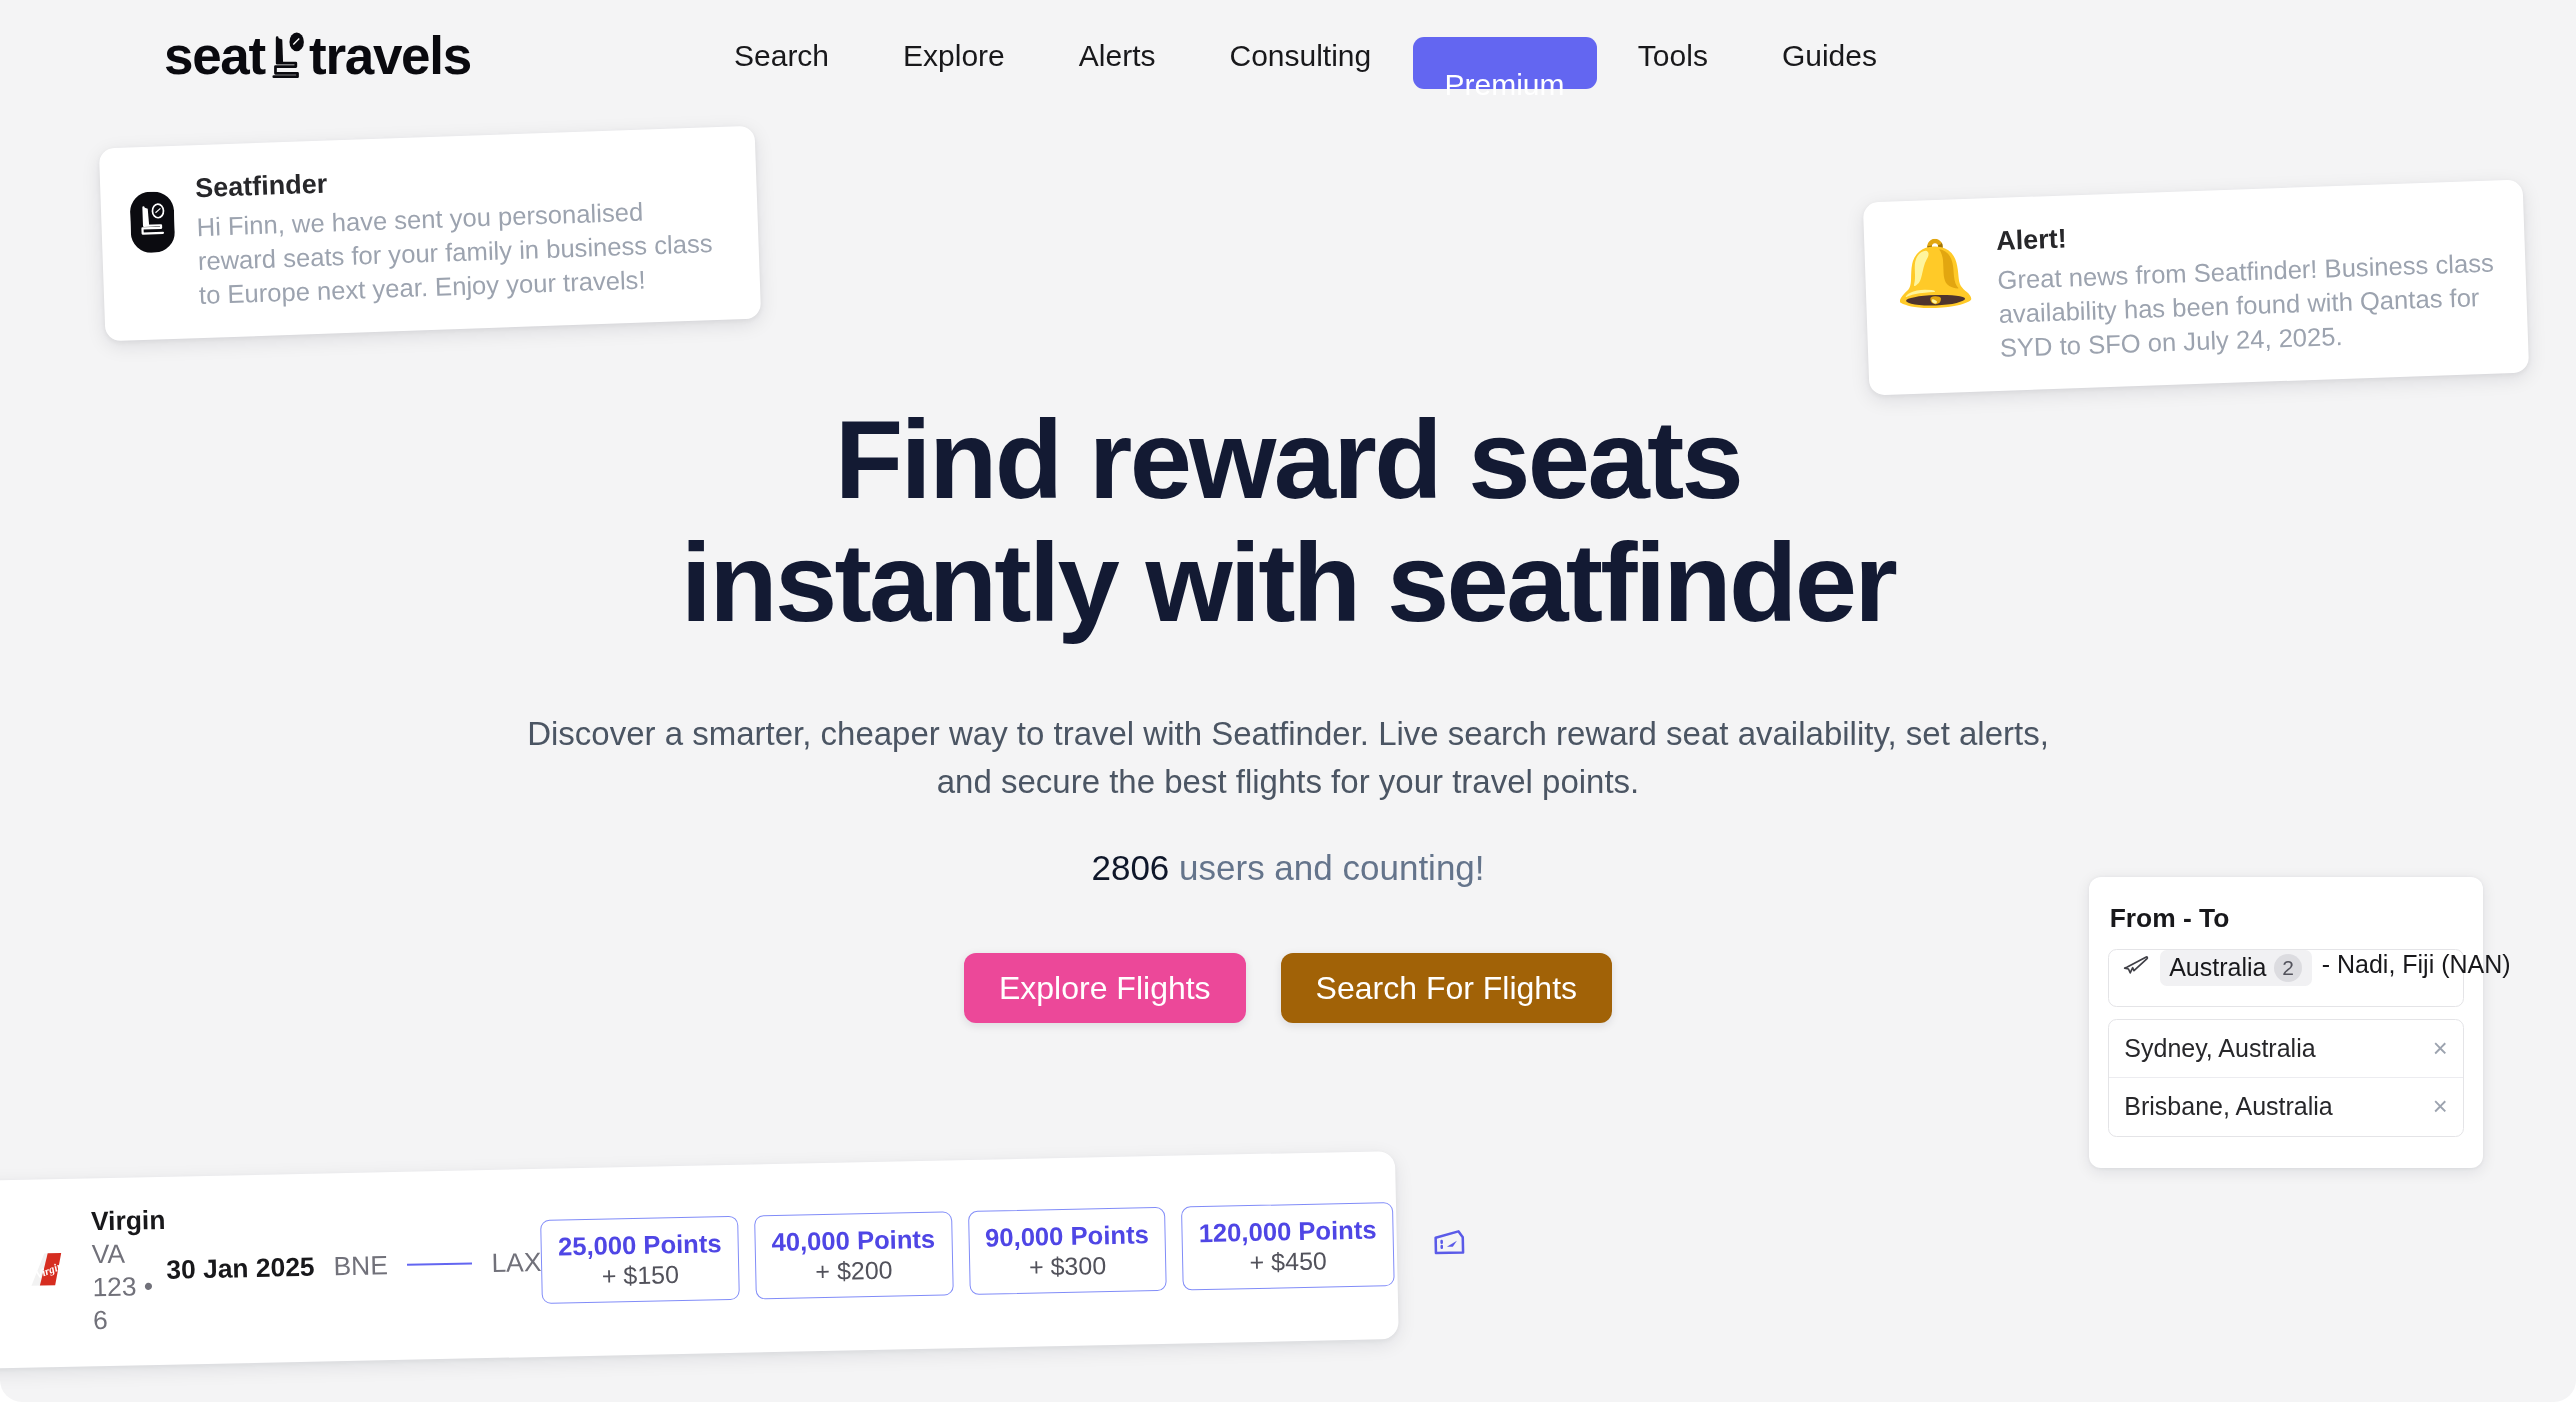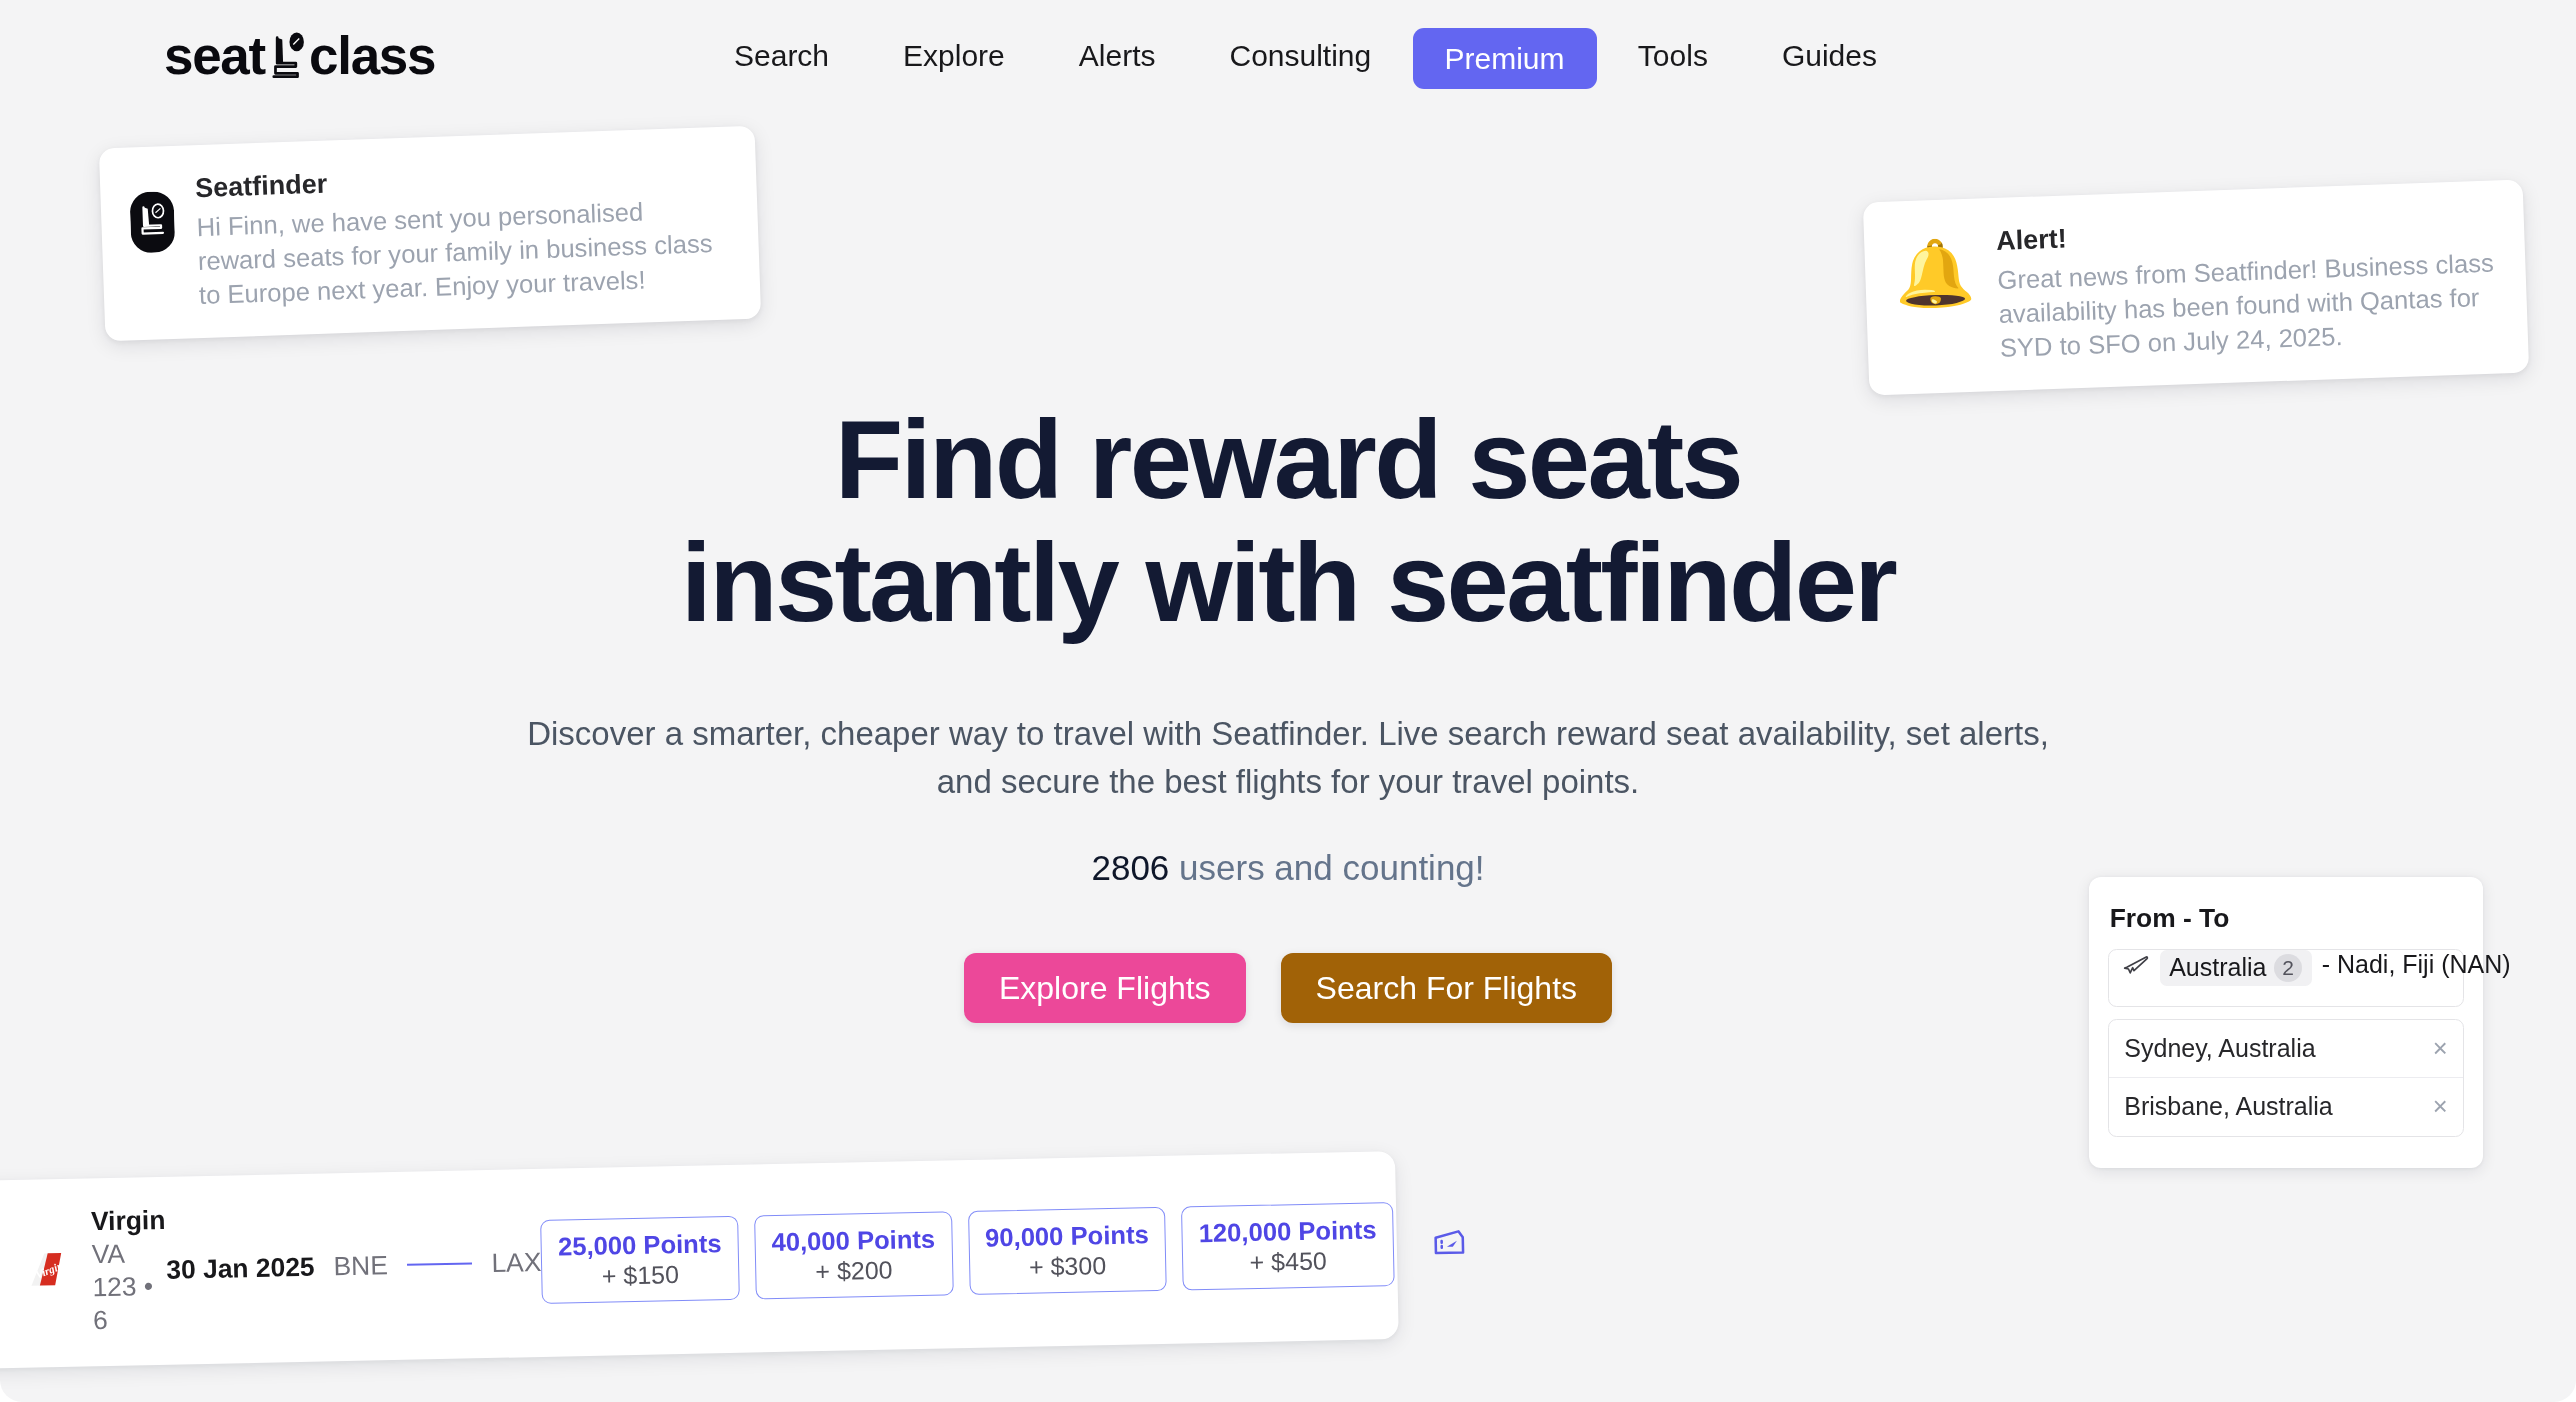--- a/index.html
+++ b/index.html
@@ -39,22 +39,22 @@
     position: absolute; left: 697px; top: 23px;
     display: flex; align-items: flex-end; gap: 0;
   }
   .nav-item {
     font-size: 30px; color: #18181b; font-weight: 400;
     padding: 0 37px; line-height: 66px; height: 66px;
     white-space: nowrap; cursor: pointer;
   }
   .nav-item.pill {
     background: #6366f1; color: #fff;
-    border-radius: 11px; padding: 0 32px; margin: 0 4.3px;
-    height: 61px; line-height: 61px;
+    border-radius: 11px; padding: 17px 32px; margin: 0 4.3px;
+    height: 52px; line-height: 61px;
   }
 
   .auth {
     position: absolute; right: 102px; top: 23px;
     display: flex; align-items: center; gap: 0;
   }
   .signup-link {
     font-size: 30px; color: #18181b; padding: 0 29px;
     line-height: 61px; cursor: pointer; white-space: nowrap;
   }
@@ -210,21 +210,21 @@
     <a class="logo">
       <span class="logo-text">seat</span>
       <span class="logo-seat-icon">
         <svg viewBox="0 0 46 62" width="39" height="53">
           <path d="M12 10 L12 40 L34 40 L34 44 L10 44 L10 52 L36 52 L36 56 L8 56" fill="none" stroke="#0a0a0f" stroke-width="3.2" stroke-linecap="round" stroke-linejoin="round"></path>
           <path d="M12 10 L18 12 L19 40 L12 40 Z" fill="#0a0a0f"></path>
           <ellipse cx="35" cy="15" rx="8.5" ry="11" fill="#0a0a0f"></ellipse>
           <path d="M31 18 L38 11" stroke="#fff" stroke-width="1.6"></path>
         </svg>
       </span>
-      <span class="logo-text">class</span>
+      <span class="logo-text">travels</span>
     </a>
 
     <nav class="nav">
       <span class="nav-item">Search</span>
       <span class="nav-item">Explore</span>
       <span class="nav-item">Alerts</span>
       <span class="nav-item">Consulting</span>
       <span class="nav-item pill">Premium</span>
       <span class="nav-item">Tools</span>
       <span class="nav-item">Guides</span>

